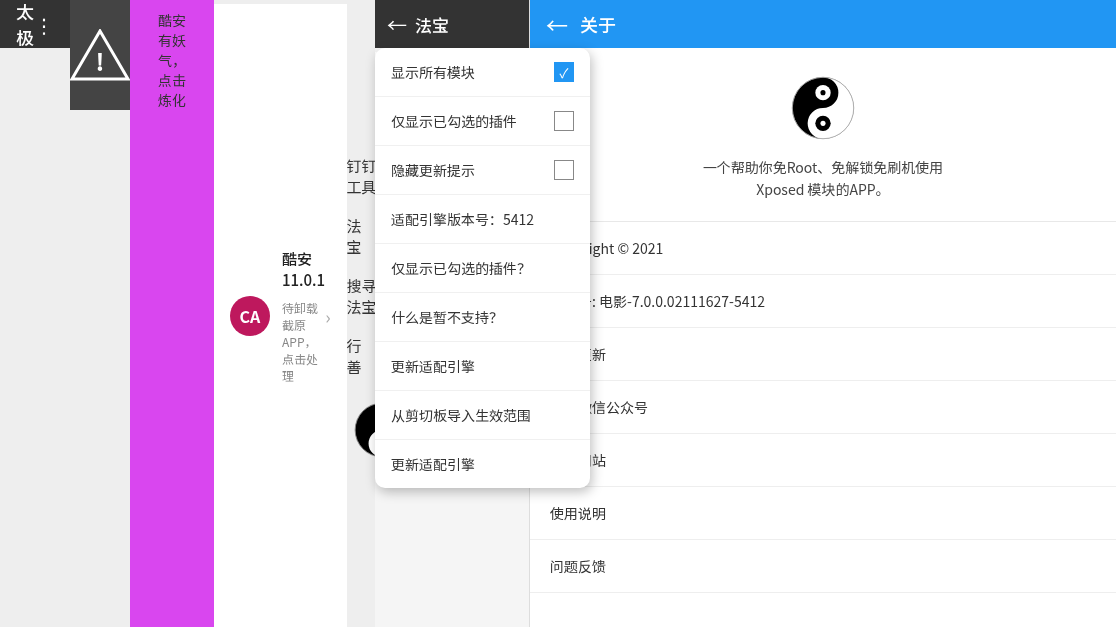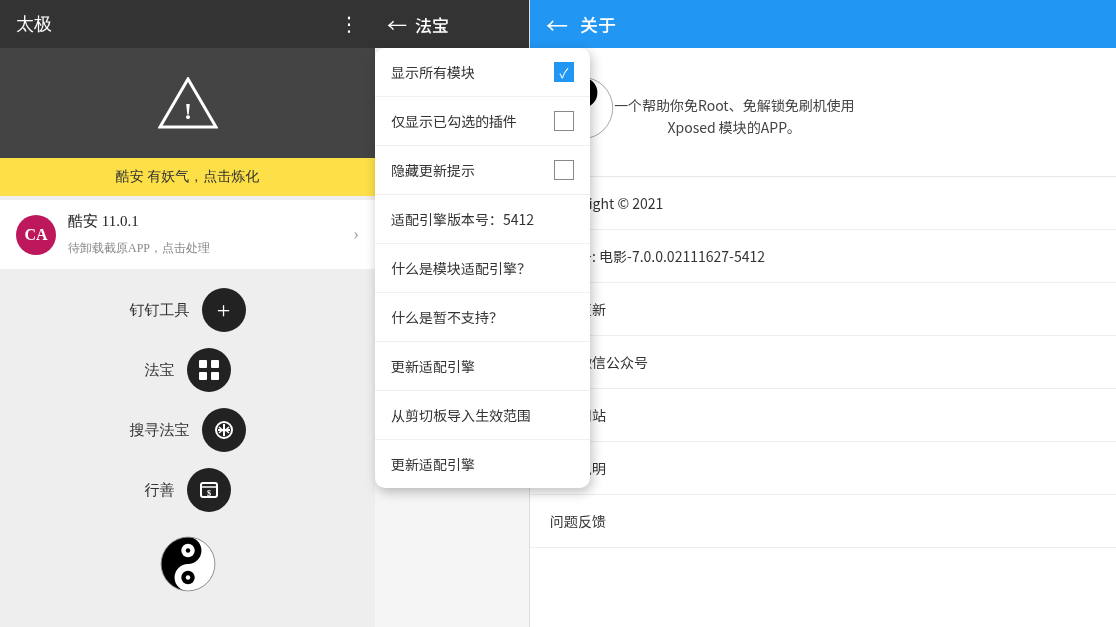--- a/index.html
+++ b/index.html
@@ -11,23 +11,21 @@
       display: flex;
       background: #e0e0e0;
     }
 
     
     .left-panel {
       width: 375px;
       height: 627px;
       background: #eeeeee;
       display: flex;
-      flex-direction: column;
       flex-shrink: 0;
-      font-family: Liberation Serif, serif;
     }
 
     .left-header {
       background: #333333;
       height: 48px;
       display: flex;
       align-items: center;
       padding: 0 16px;
     }
     .left-header-title {
@@ -53,22 +51,22 @@
       width: 60px;
       height: 52px;
       position: relative;
     }
     .warning-triangle svg {
       width: 60px;
       height: 52px;
     }
 
     .warning-text {
-      background: #fde047;
-      padding: 10px 16px;
+      background: #d946ef;
+      padding: 10px 28px;
       text-align: center;
       font-size: 14px;
       color: #333;
     }
 
     .app-row {
       background: white;
       display: flex;
       align-items: center;
       padding: 12px 16px;
@@ -272,21 +270,21 @@
       font-weight: 500;
     }
 
     .right-content {
       flex: 1;
       overflow-y: auto;
     }
 
     .right-hero {
       display: flex;
-      flex-direction: row;
+      flex-direction: column;
       align-items: center;
       padding: 28px 20px 20px;
       background: white;
     }
     .right-yin-yang {
       width: 64px;
       height: 64px;
       margin-bottom: 16px;
     }
     .right-desc {
@@ -431,21 +429,21 @@
   <div class="dropdown-item">
     <span>隐藏更新提示</span>
     <div class="checkbox-icon"></div>
   </div>
 
   <div class="dropdown-item">
     <span>适配引擎版本号：5412</span>
   </div>
 
   <div class="dropdown-item">
-    <span>什么是模块适配引擎？</span>
+    <span>仅显示已勾选的插件？</span>
   </div>
 
   <div class="dropdown-item">
     <span>什么是暂不支持？</span>
   </div>
 
   <div class="dropdown-item">
     <span>更新适配引擎</span>
   </div>
 

